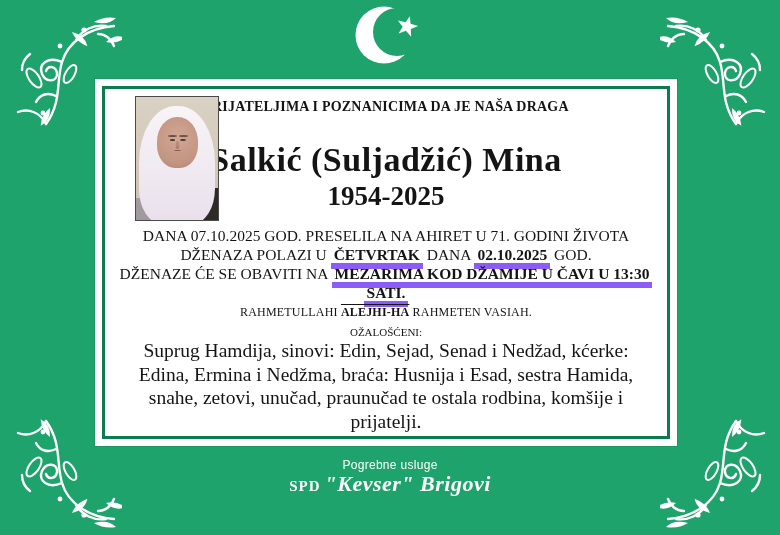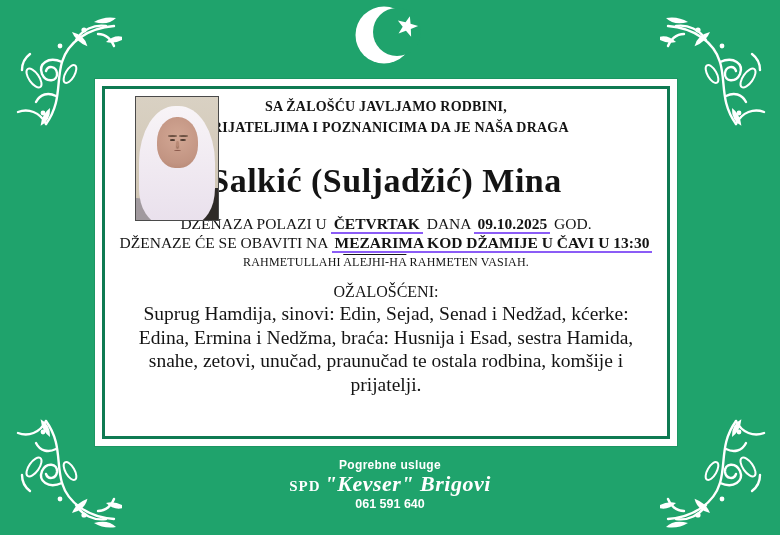--- a/index.html
+++ b/index.html
@@ -61,32 +61,32 @@
   .brow.l{left:26%;} .brow.r{right:26%;}
   .eye{position:absolute;top:43%;width:13%;height:3.5%;background:#4d3a30;border-radius:50%;}
   .eye.l{left:31%;} .eye.r{right:31%;}
   .nose{position:absolute;left:46%;top:47%;width:8%;height:12%;background:#b98a76;border-radius:40%;box-shadow:0 2px 1px rgba(120,80,60,.5);}
   .mouth{position:absolute;left:41%;top:64%;width:18%;height:2.5%;background:#8c5a4c;border-radius:40%;}
   
   .intro{margin-top:7px;font-size:14px;font-weight:600;line-height:21px;letter-spacing:.2px;}
   .name{margin-top:24px;font-size:34px;font-weight:bold;letter-spacing:.5px;}
   .years{margin-top:2px;font-size:27px;font-weight:bold;}
   .announce{margin-top:14px;font-size:15.5px;line-height:19px;}
-  .bu{font-weight:bold;border-bottom:2px solid #8b5cf6;padding:0 3px;}
+  .bu{font-weight:bold;border-bottom:6px solid #8b5cf6;padding:0 3px;}
   .prayer{margin-top:3px;font-size:12px;letter-spacing:.2px;}
-  .ovl{text-decoration:overline;}
-  .mourners{margin-top:13px;font-size:16px;text-align:center;}
+  .ovl{text-decoration:overline;font-weight:bold;}
+  .mourners{margin-top:6px;font-size:11px;text-align:center;}
   .family{
     margin:1px auto 0;width:516px;font-size:19.5px;line-height:23.5px;
   }
   
   .footer{
     position:absolute;left:0;right:0;top:458px;text-align:center;color:#ffffff;
   }
-  .footer .f1{font-family:"Liberation Sans", sans-serif;font-size:12px;font-weight:bold;letter-spacing:.3px;}
+  .footer .f1{font-family:"Liberation Sans", sans-serif;font-size:12px;font-weight:normal;letter-spacing:.3px;}
   .footer .company{margin-top:1px;line-height:22px;}
   .footer .spd{font-size:15px;font-weight:bold;letter-spacing:1px;}
   .footer .cname{font-size:22px;font-weight:bold;font-style:italic;letter-spacing:.5px;}
   .footer .tel{font-family:"Liberation Sans", sans-serif;font-size:12.5px;font-weight:bold;line-height:15px;}
 </style>
 </head>
 <body>
 
 <div class="page">
 
@@ -206,38 +206,39 @@
           <div class="brow l"></div>
           <div class="brow r"></div>
           <div class="eye l"></div>
           <div class="eye r"></div>
           <div class="nose"></div>
           <div class="mouth"></div>
         </div>
       </div>
 
       <div class="intro">
-        <div>SA ŽALOŠĆU JAVLJAMO RODBINI,</div>
         <div>PRIJATELJIMA I POZNANICIMA DA JE NAŠA DRAGA</div>
       </div>
 
       <div class="name">Salkić (Suljadžić) Mina</div>
+      <div class="years">1954-2025</div>
 
       <div class="announce">
-        <div><span>DŽENAZA POLAZI U </span><span class="bu">ČETVRTAK</span><span> DANA </span><span class="bu">09.10.2025</span><span> GOD.</span></div>
+        <div>DANA 07.10.2025 GOD. PRESELILA NA AHIRET U 71. GODINI ŽIVOTA</div>
+        <div><span>DŽENAZA POLAZI U </span><span class="bu">ČETVRTAK</span><span> DANA </span><span class="bu">02.10.2025</span><span> GOD.</span></div>
         <div><span>DŽENAZE ĆE SE OBAVITI NA </span><span class="bu">MEZARIMA KOD DŽAMIJE U ČAVI U 13:30</span></div>
+        <div><span class="bu">SATI.</span></div>
       </div>
 
       <div class="prayer"><span>RAHMETULLAHI </span><span class="ovl">ALEJHI-HA</span><span> RAHMETEN VASIAH.</span></div>
 
       <div class="mourners">OŽALOŠĆENI:</div>
 
       <div class="family">Suprug Hamdija, sinovi: Edin, Sejad, Senad i Nedžad, kćerke: Edina, Ermina i Nedžma, braća: Husnija i Esad, sestra Hamida, snahe, zetovi, unučad, praunučad te ostala rodbina, komšije i prijatelji.</div>
     </div>
   </div>
 
   <div class="footer">
     <div class="f1">Pogrebne usluge</div>
     <div class="company"><span class="spd">SPD</span> <span class="cname">"Kevser" Brigovi</span></div>
-    <div class="tel">061 591 640</div>
   </div>
 
 </div>
 
 </body></html>

